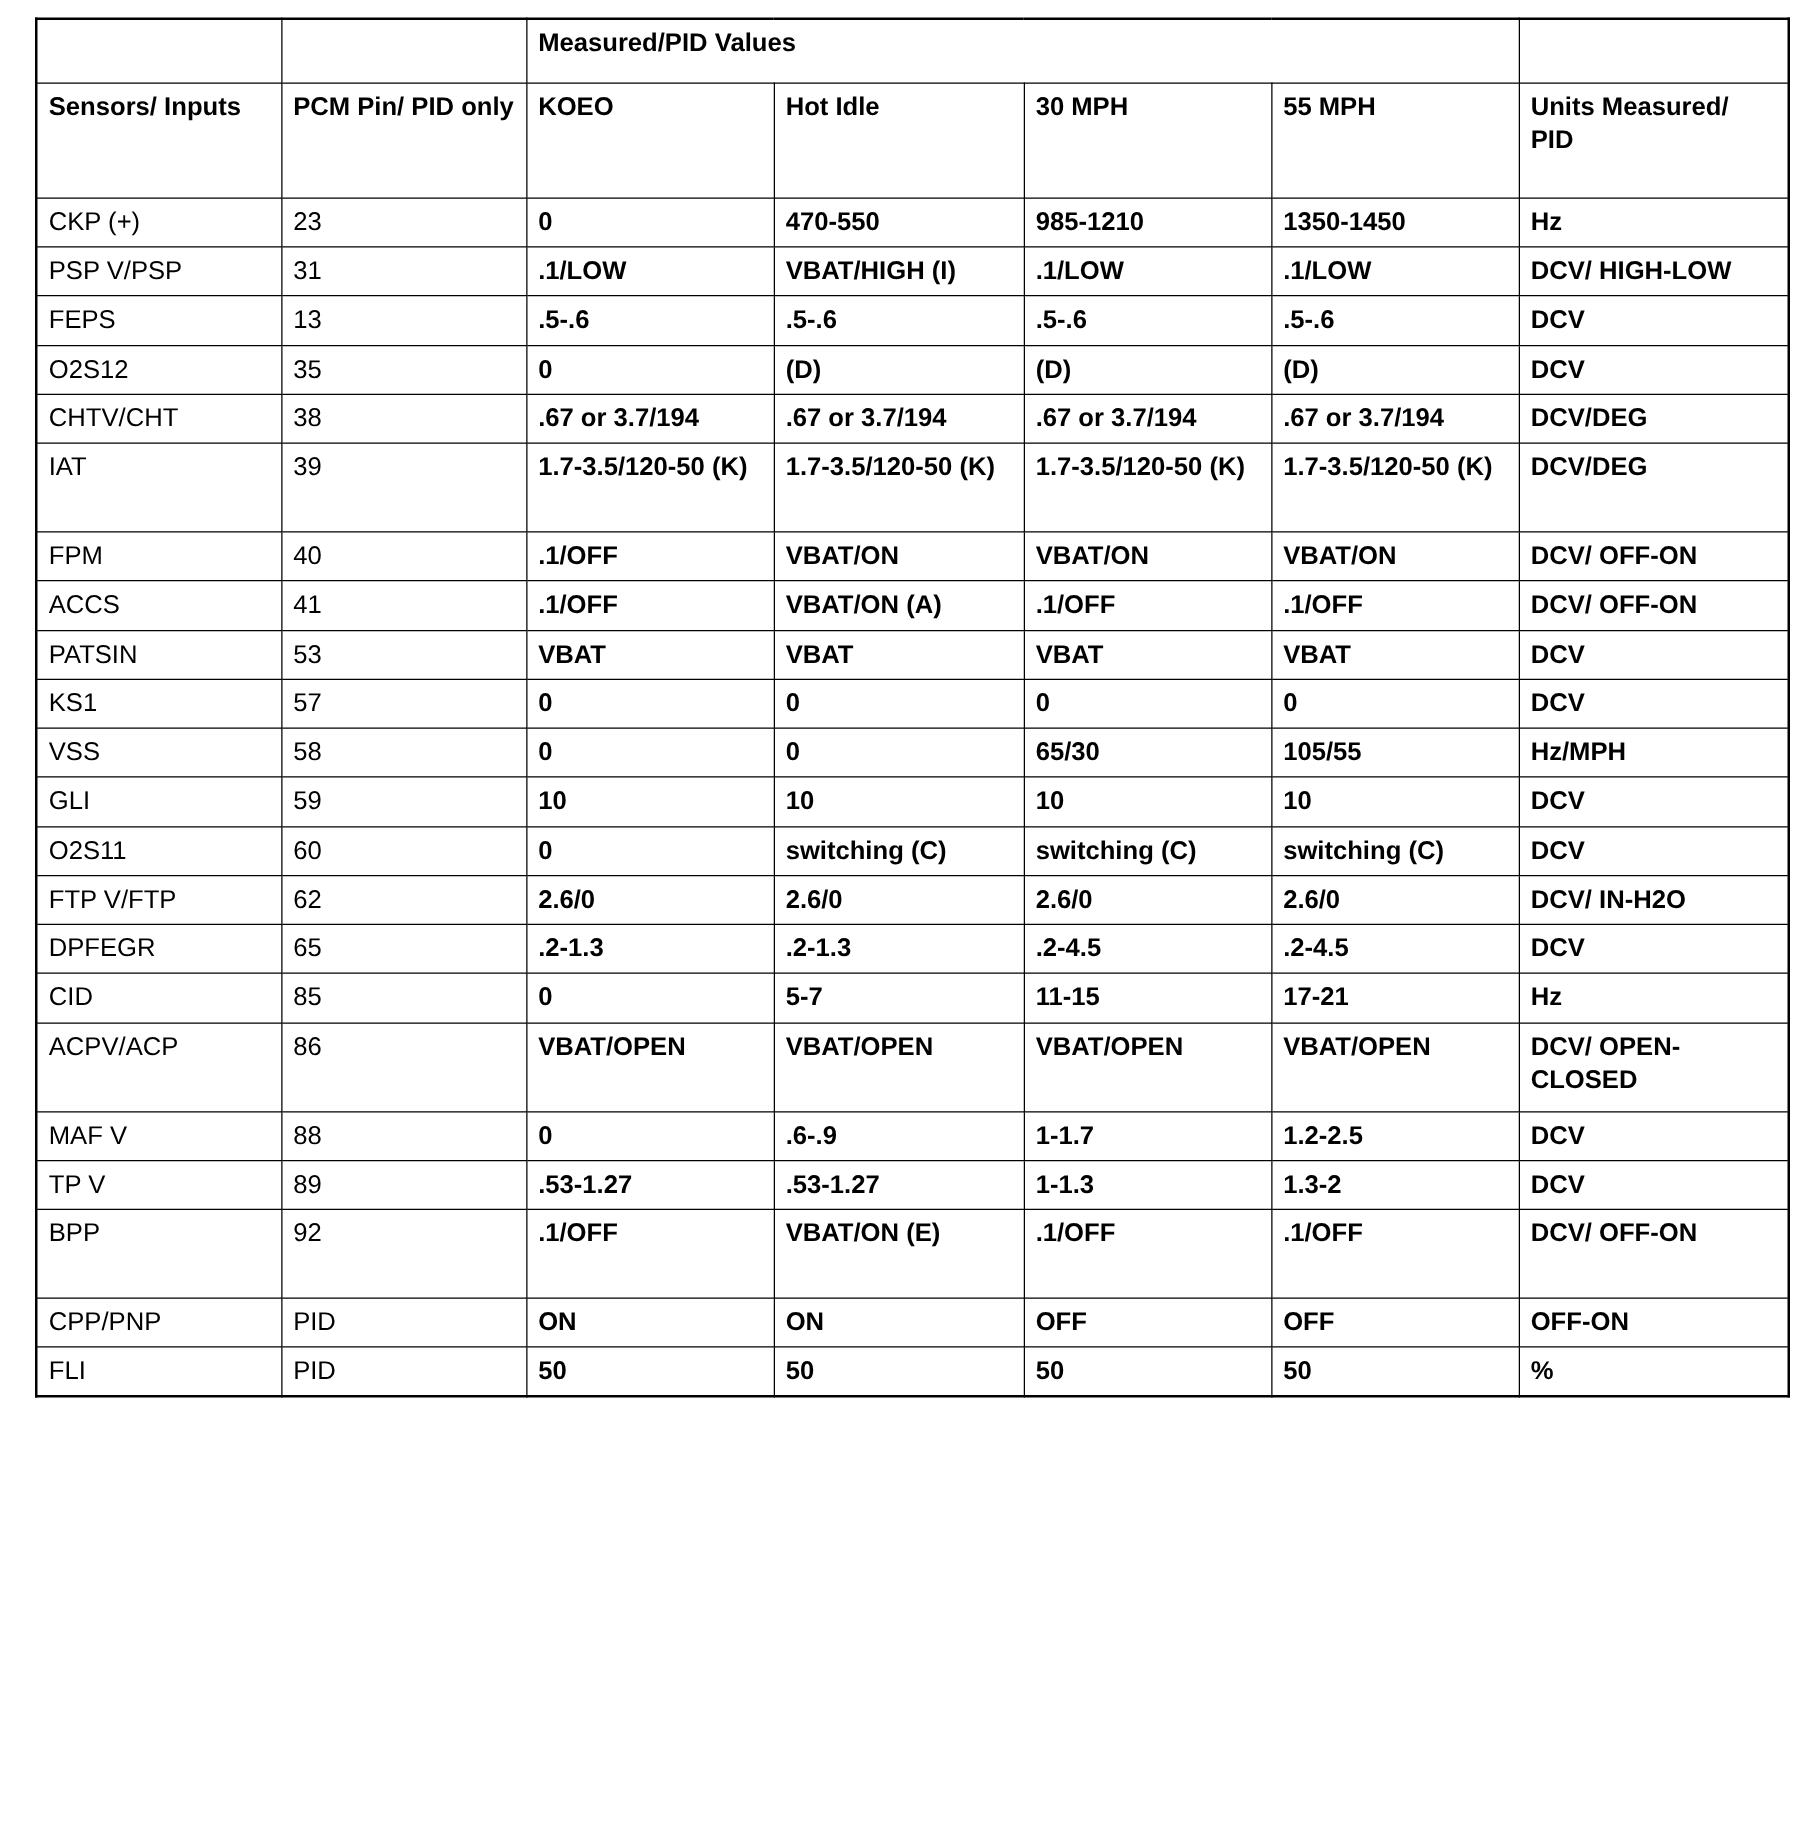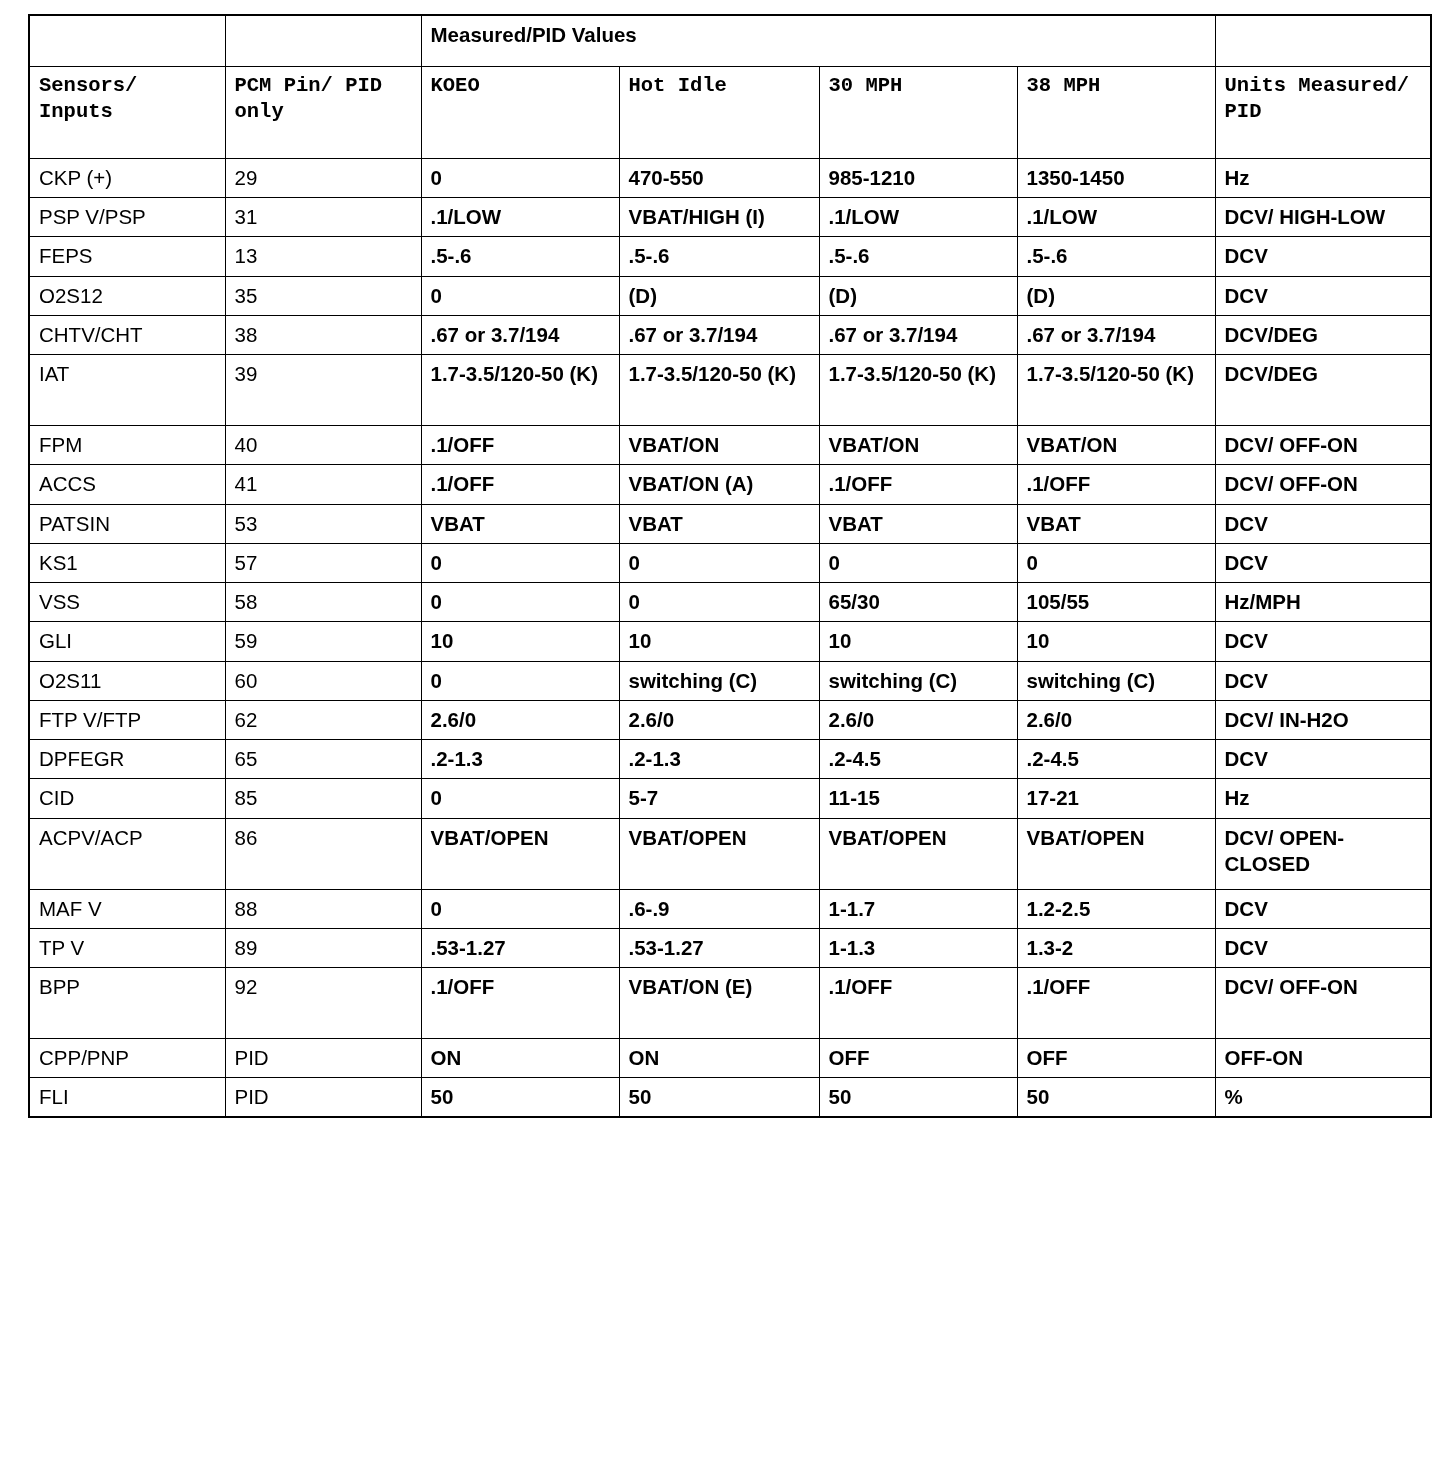--- a/index.html
+++ b/index.html
@@ -45,21 +45,20 @@
   
   .banner-blank { height: 38px; }
   .banner-label {
     font-weight: bold;
     white-space: nowrap;
   }
   
   .hdr {
     font-weight: bold;
     height: 92px;
-    font-family: Liberation Mono, monospace;
   }
   
   .sensor {
     font-weight: normal;
     margin-top: 43px;
   }
   .pin {
     font-weight: normal;
   }
   .val {
@@ -90,27 +89,27 @@
         <td class="banner-blank"></td>
         <td class="banner-label" colspan="4">Measured/PID Values</td>
         <td class="banner-blank"></td>
       </tr>
       <tr class="hdr">
         <td>Sensors/ Inputs</td>
         <td>PCM Pin/ PID only</td>
         <td>KOEO</td>
         <td>Hot Idle</td>
         <td>30 MPH</td>
-        <td>38 MPH</td>
+        <td>55 MPH</td>
         <td>Units Measured/ PID</td>
       </tr>
 
       <tr>
         <td class="sensor">CKP (+)</td>
-        <td class="pin">29</td>
+        <td class="pin">23</td>
         <td class="val">0</td>
         <td class="val">470-550</td>
         <td class="val">985-1210</td>
         <td class="val">1350-1450</td>
         <td class="units">Hz</td>
       </tr>
 
       <tr>
         <td class="sensor">PSP V/PSP</td>
         <td class="pin">31</td>

